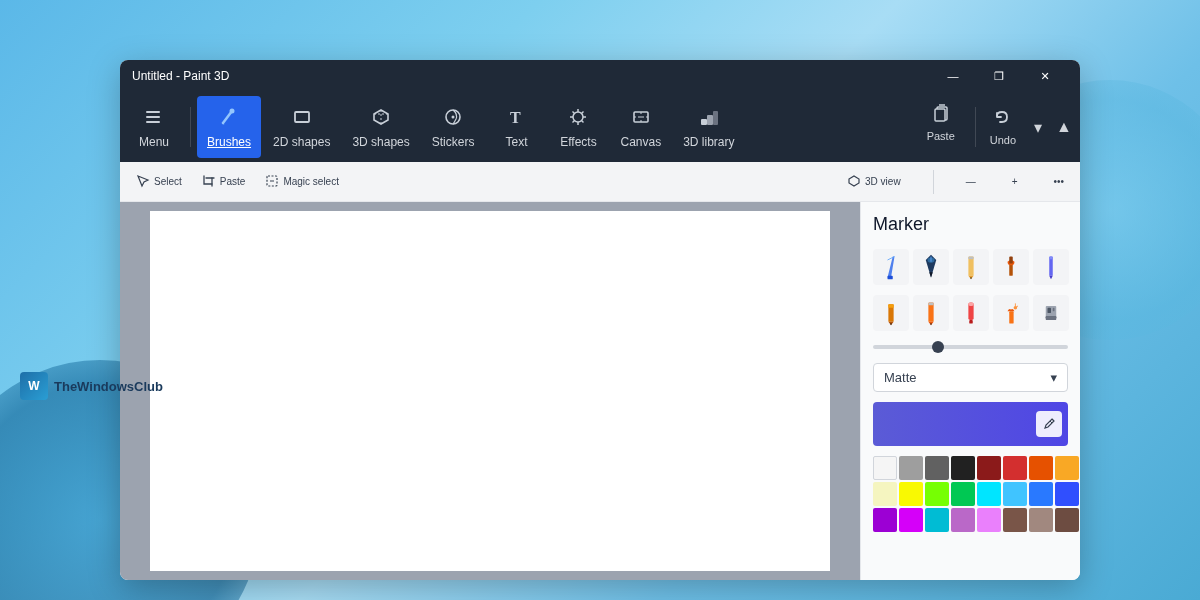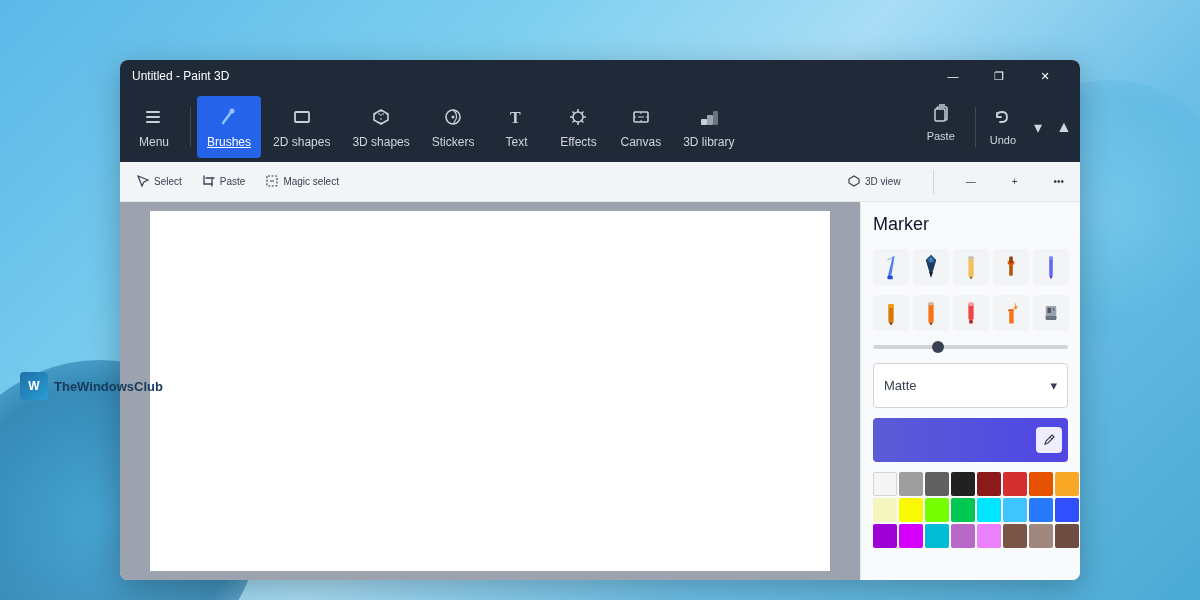--- a/index.html
+++ b/index.html
@@ -317,21 +317,21 @@
       top: -4px;
       left: 30%;
       cursor: pointer;
     }
 
     
     .opacity-dropdown {
       display: flex;
       align-items: center;
       justify-content: space-between;
-      padding: 14px 10px;
+      padding: 6px 10px;
       background: #ffffff;
       border: 1px solid #d1d5db;
       border-radius: 4px;
       cursor: pointer;
       font-size: 13px;
       color: #374151;
     }
 
     
     .color-swatch {

